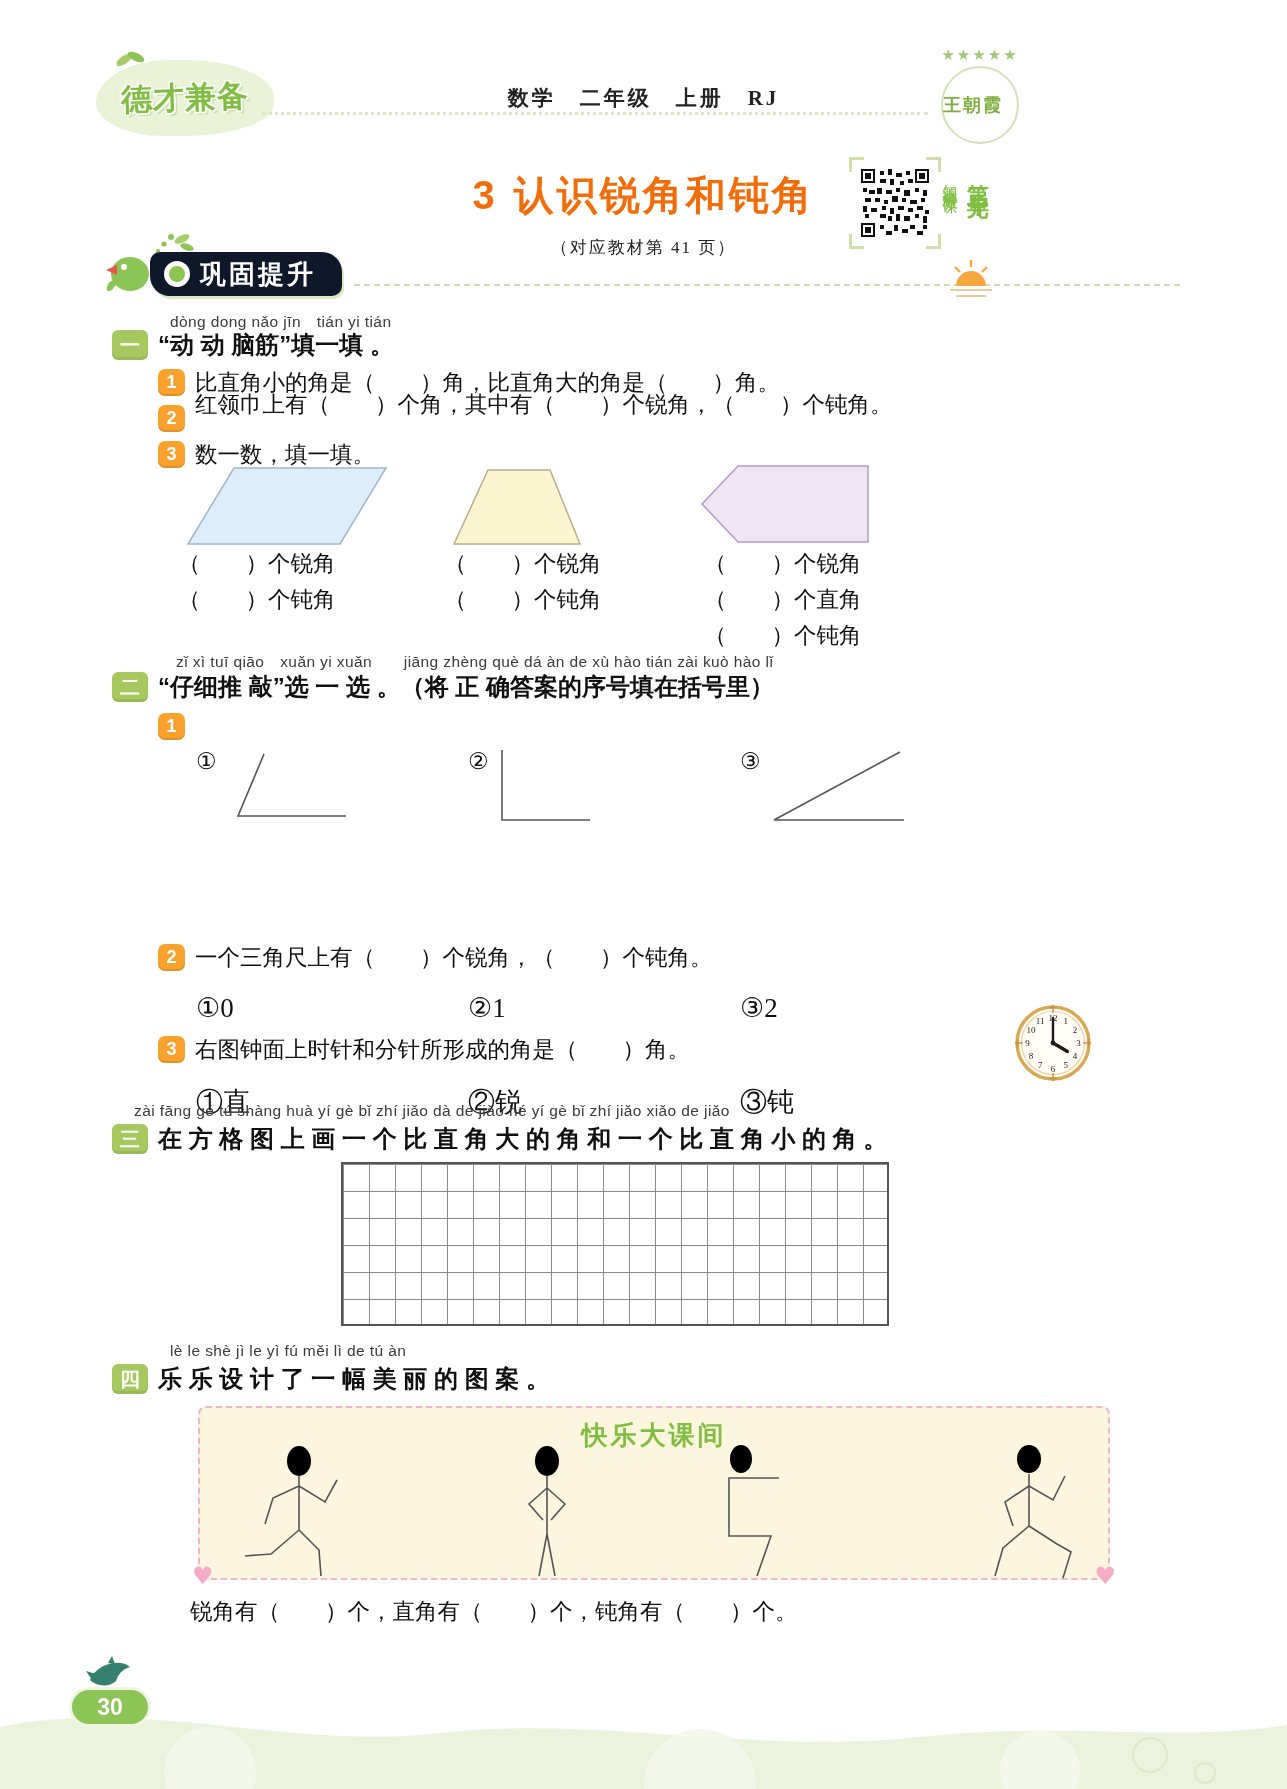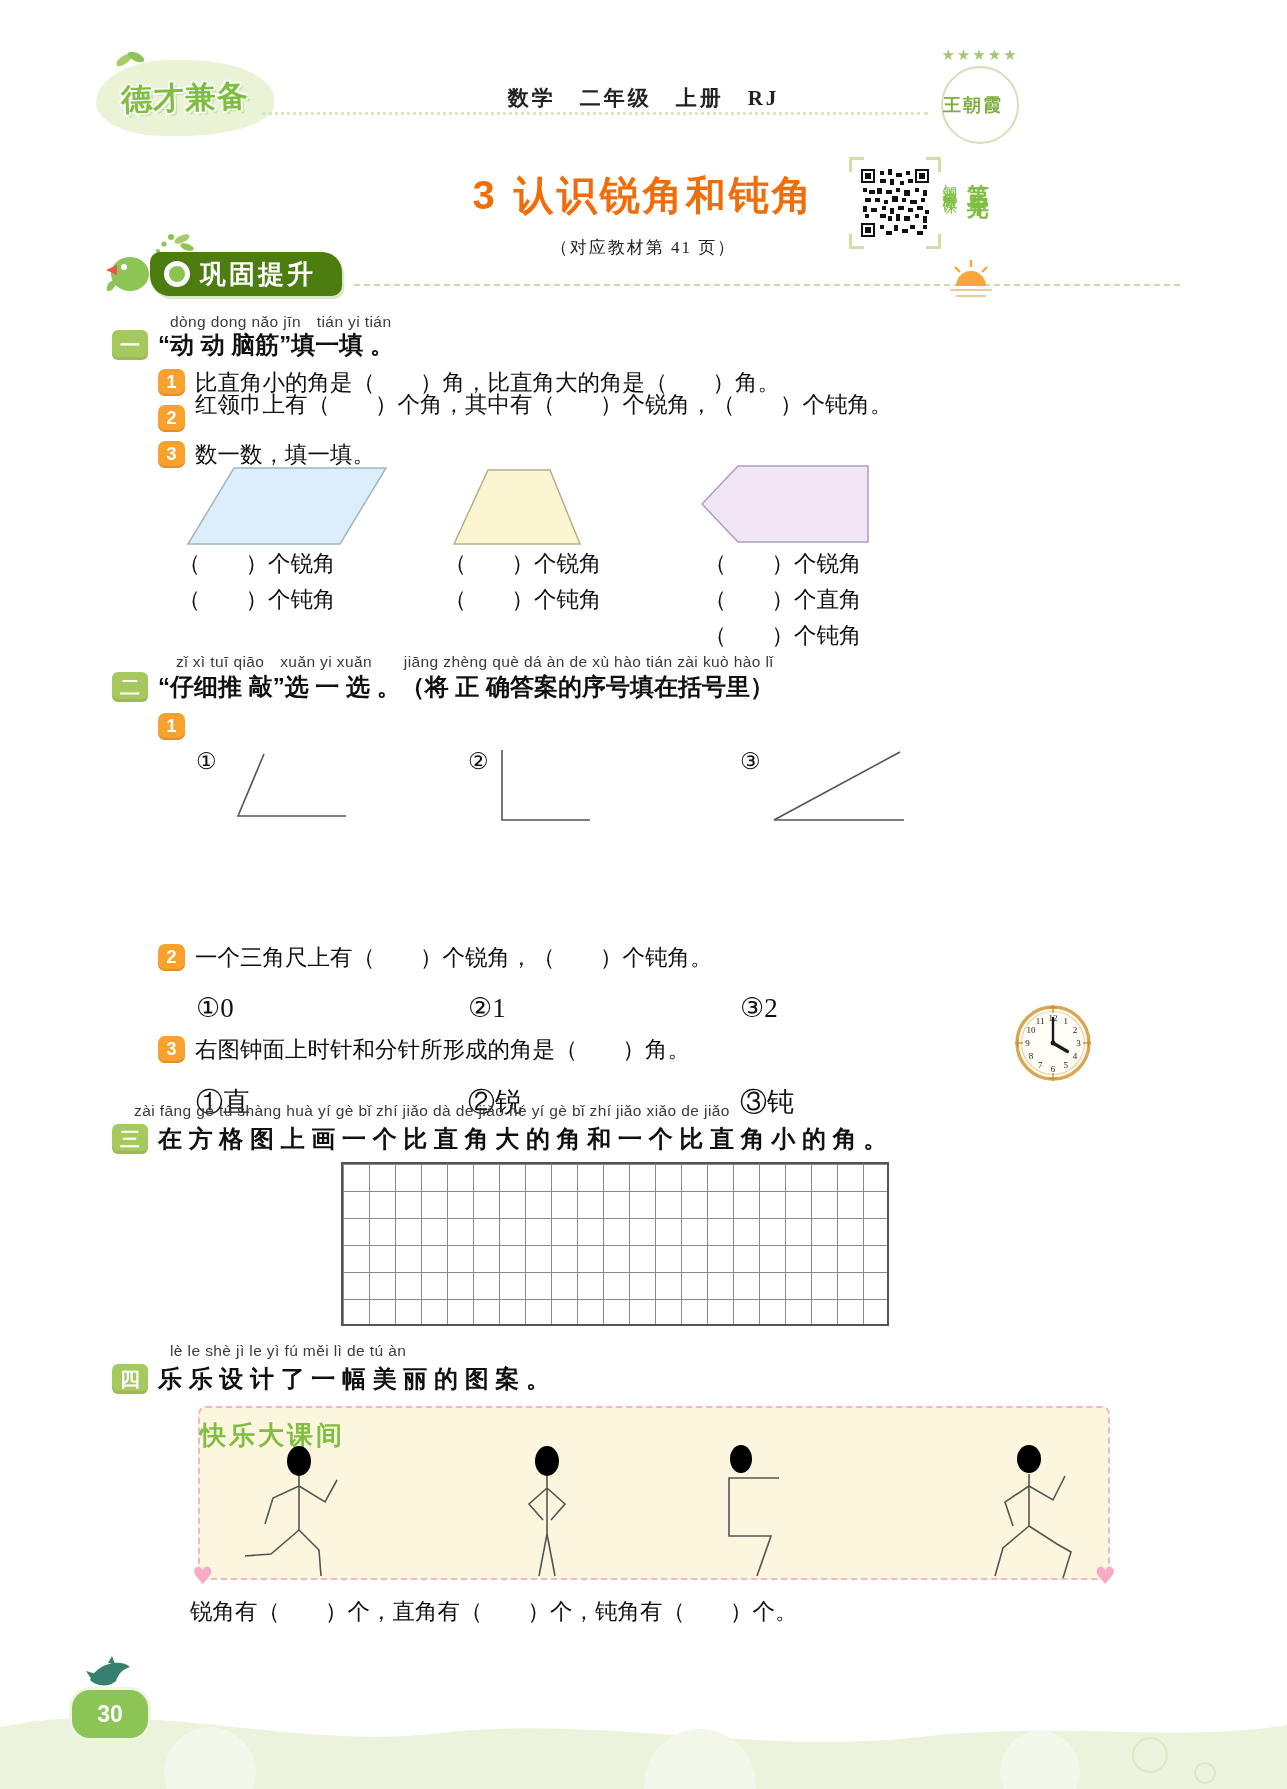--- a/index.html
+++ b/index.html
@@ -41,21 +41,21 @@
   .bk.tl { left:-7px; top:-7px;  border-left-width:3px;  border-top-width:3px; }
   .bk.tr { right:-7px; top:-7px; border-right-width:3px; border-top-width:3px; }
   .bk.bl { left:-7px; bottom:-7px; border-left-width:3px; border-bottom-width:3px; }
   .bk.br { right:-7px; bottom:-7px; border-right-width:3px; border-bottom-width:3px; }
   .qr-text-inner { left:940px; top:172px; writing-mode:vertical-rl; font-family:"Liberation Sans",sans-serif;
     font-size:15px; color:#7fbe41; letter-spacing:3px; }
   .qr-text-outer { left:963px; top:166px; writing-mode:vertical-rl; font-family:"Liberation Sans",sans-serif;
     font-size:22px; font-weight:bold; color:#7fbe41; letter-spacing:5px; }
 
   
-  .banner { left:150px; top:252px; width:192px; height:44px; background:#4d7c0f;
+  .banner { left:150px; top:252px; width:192px; height:44px; background:#0f172a;
     border-radius:10px 20px 10px 20px; display:flex; align-items:center;
     box-shadow:2px 3px 0 rgba(140,195,81,.35); }
   .banner-ring { width:26px; height:26px; border:5px solid #fff; border-radius:50%;
     margin:0 10px 0 14px; background:#8cc351; }
   .banner-label { color:#fff; font-family:"Liberation Sans",sans-serif; font-weight:bold;
     font-size:26px; letter-spacing:3px; }
   .rule-dash { left:354px; top:284px; width:826px; border-top:2px dashed #ccdcb2; }
 
   
   .tab { width:36px; height:30px; background:#a5c95e; border-radius:6px; color:#fff;
@@ -79,31 +79,31 @@
 
   
   .drawgrid { left:341px; top:1162px; width:548px; height:164px; border:2px solid #555;
     background-image:
       repeating-linear-gradient(to right,#8a8a8a 0,#8a8a8a 1px,transparent 1px,transparent 26px),
       repeating-linear-gradient(to bottom,#8a8a8a 0,#8a8a8a 1px,transparent 1px,transparent 27px); }
 
   
   .panel { left:198px; top:1406px; width:912px; height:174px; background:#fbf6dd;
     border:2px dashed #efb5ca; border-radius:8px; }
-  .panel-title { position:absolute; left:0; top:10px; width:100%; text-align:left;
+  .panel-title { position:absolute; left:0; top:10px; width:100%; text-align:center;
     font-family:"Liberation Sans",sans-serif; font-weight:bold; font-size:26px;
     color:#7fbe41; letter-spacing:3px; }
   .figure { position:absolute; top:36px; }
   .heart { position:absolute; bottom:-12px; color:#f6aac6; font-size:24px;
     font-family:"DejaVu Sans",sans-serif; }
   .heart.hl { left:-8px; }  .heart.hr { right:-8px; }
 
   
   .footer-wave { left:0; bottom:0; width:1287px; height:96px; }
-  .page-pill { left:72px; top:1690px; width:76px; height:48px; background:#8cc455; border-radius:18px;
+  .page-pill { left:72px; top:1690px; width:76px; height:34px; background:#8cc455; border-radius:18px;
     display:flex; align-items:center; justify-content:center; box-shadow:0 0 0 3px #eef5e2; }
   .page-num { color:#fff; font-family:"Liberation Sans",sans-serif; font-weight:bold; font-size:23px; }
   .dolphin { left:84px; top:1654px; }
 </style>
 </head>
 <body>
 
 <div class="page">
 
   <div class="abs logo-cloud">

